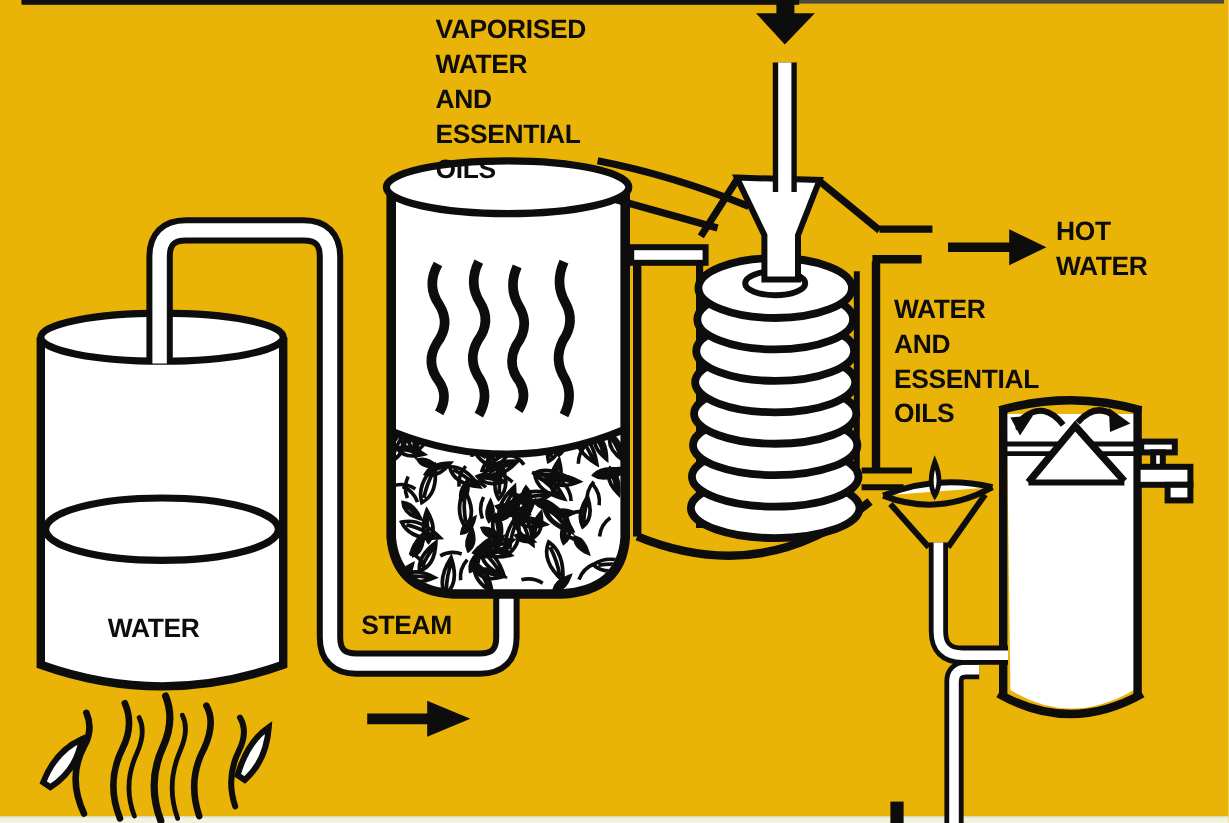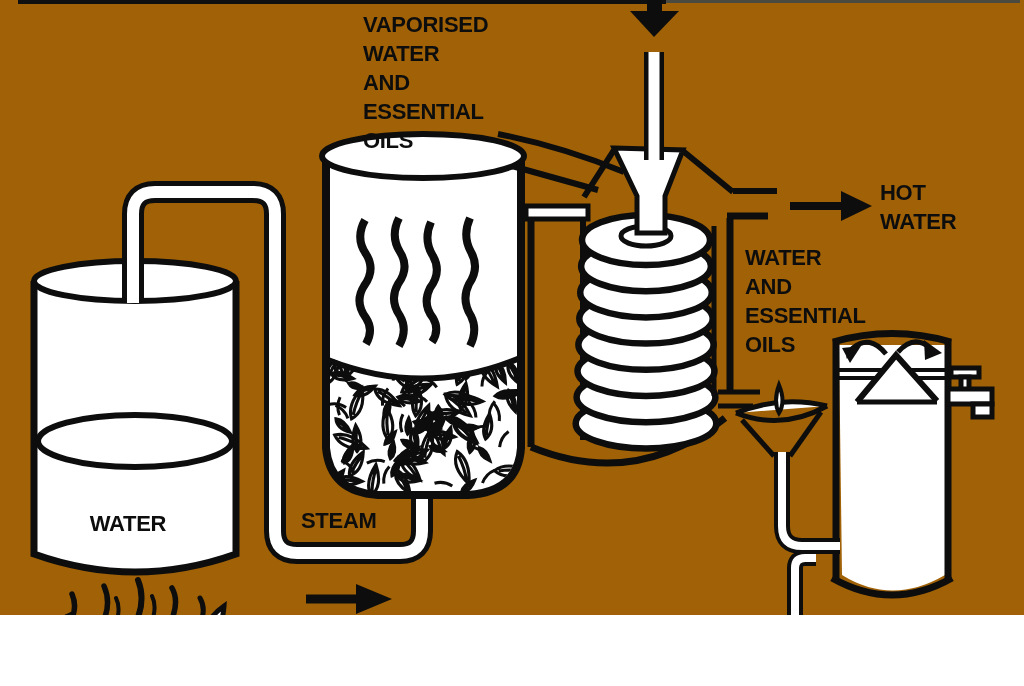--- a/index.html
+++ b/index.html
@@ -1,16 +1,16 @@
 <!DOCTYPE html>
 <html><head>
 <meta charset="utf-8">
 <style>
   html,body{margin:0;padding:0;background:#ffffff;}
-  .stage{width:1024px;height:615px;position:relative;overflow:hidden;background:#a16207;}
+  .stage{width:1024px;height:686px;position:relative;overflow:hidden;background:#eab308;}
   .lbl{font-family:"Liberation Sans",sans-serif;font-weight:bold;font-size:22px;fill:#0d0d0d;letter-spacing:-0.3px;}
   svg{display:block;}
 </style>
 </head>
 <body>
 
 <div class="stage">
 <svg width="1024" height="686" viewBox="0 0 1024 686">
 
   <rect x="18" y="0" width="1002" height="3" fill="#4a4a40"></rect>

